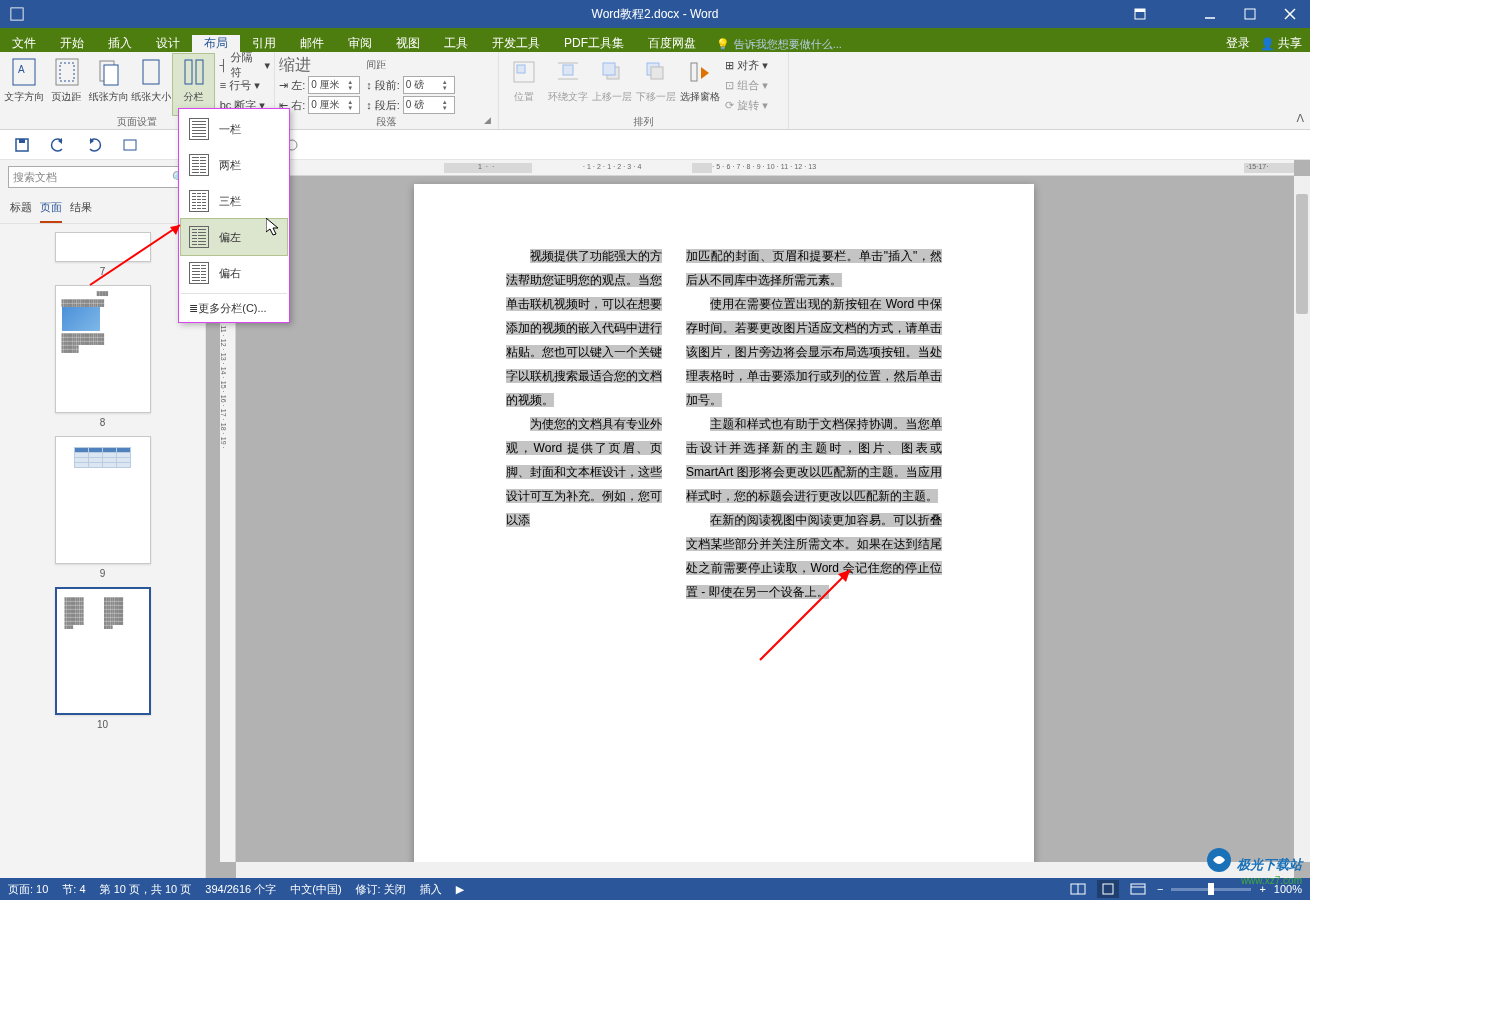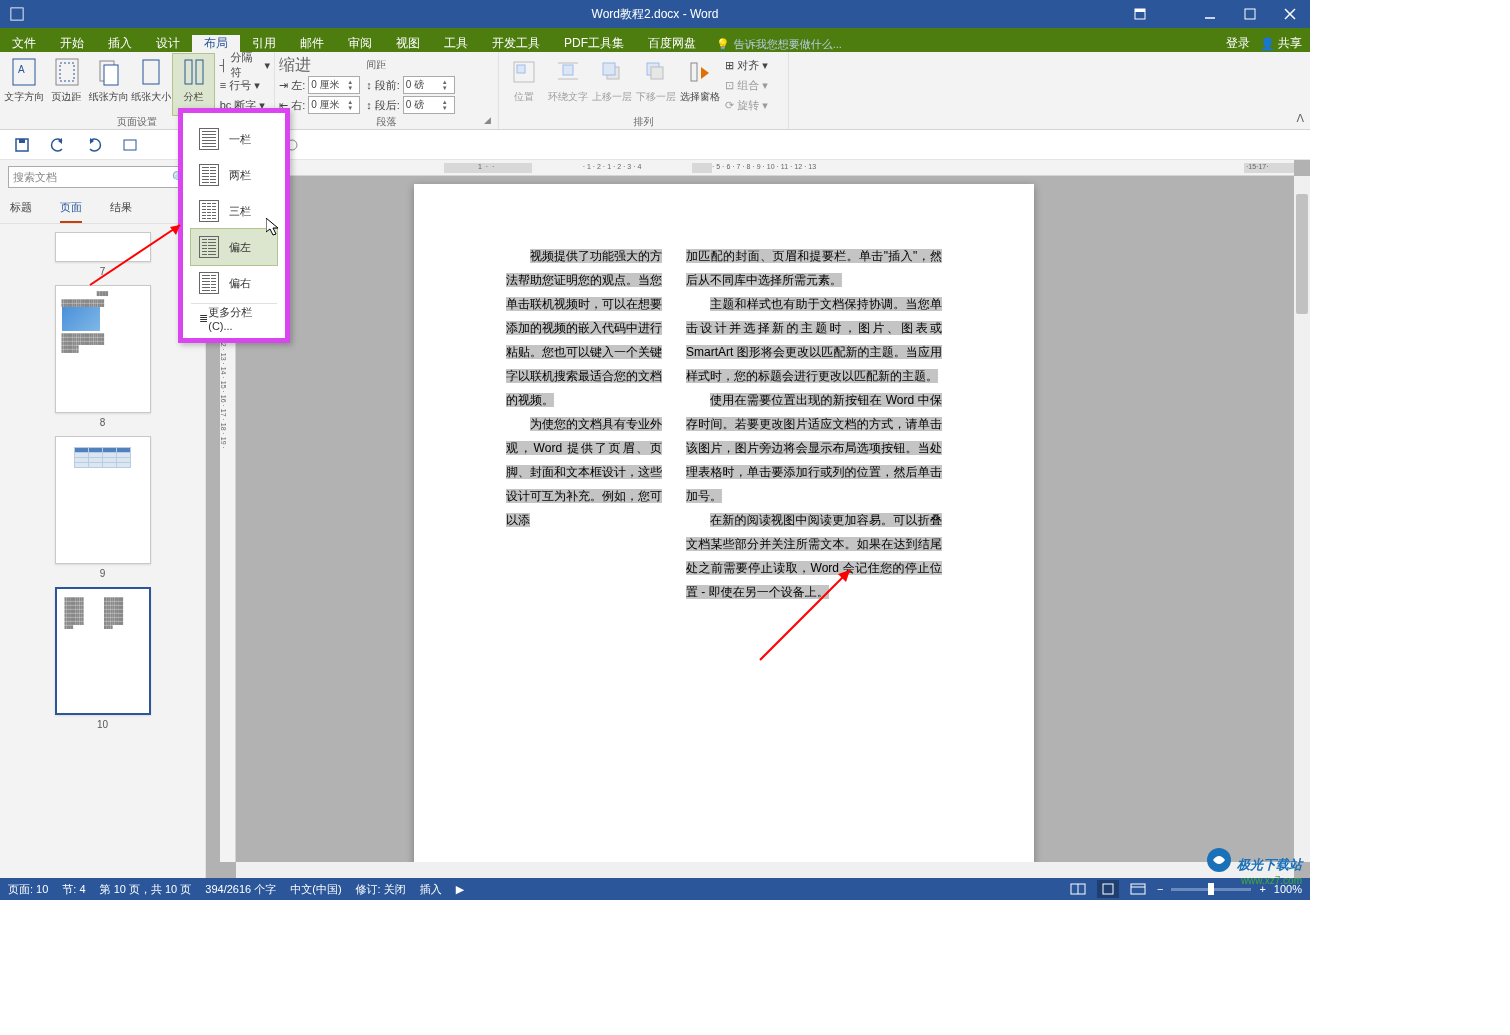--- a/index.html
+++ b/index.html
@@ -37,21 +37,21 @@
 .qat { height: 30px; background: #fff; border-bottom: 1px solid #e5e5e5; display: flex; align-items: center; gap: 16px; padding-left: 12px; color: #2b579a; }
 .qat-btn { width: 20px; height: 20px; display: flex; align-items: center; justify-content: center; }
 
 
 .mainarea { position: absolute; top: 160px; bottom: 22px; left: 0; right: 0; display: flex; }
 
 
 .navpane { width: 206px; border-right: 1px solid #e1e1e1; display: flex; flex-direction: column; background: #f3f3f3; }
 .navpane-header { padding: 8px 10px; font-size: 15px; color: #333; display: flex; justify-content: space-between; align-items: center; }
 .navpane-search { margin: 6px 8px; border: 1px solid #ababab; background: #fff; height: 22px; display: flex; align-items: center; padding: 0 4px; font-size: 11px; color: #888; }
-.navpane-tabs { display: flex; gap: 28px; padding: 0 10px; font-size: 11px; color: #444; border-bottom: 1px solid #e1e1e1; }
+.navpane-tabs { display: flex; gap: 8px; padding: 0 10px; font-size: 11px; color: #444; border-bottom: 1px solid #e1e1e1; }
 .navpane-tab { padding: 6px 0; cursor: pointer; }
 .navpane-tab.active { color: #2b579a; border-bottom: 2px solid #c2410c; font-weight: normal; }
 .navpane-thumbs { flex: 1; overflow: auto; padding: 8px 0; }
 .thumb-wrap { display: flex; flex-direction: column; align-items: center; margin-bottom: 8px; }
 .thumb { width: 96px; background: #fff; border: 1px solid #c8c8c8; box-shadow: 0 1px 2px rgba(0,0,0,0.1); }
 .thumb.selected { border: 2px solid #2b579a; }
 .thumb-small { height: 44px; margin: 0 auto; position: relative; }
 .thumb-label { font-size: 10px; color: #555; margin-top: 4px; }
 .thumb-content { padding: 6px; font-size: 3px; line-height: 4px; color: #888; }
 .thumb-img-placeholder { width: 38px; height: 24px; background: linear-gradient(135deg,#4a90d9,#7fb8e8); margin-bottom: 2px; }
@@ -65,21 +65,21 @@
 .docpage { position: absolute; top: 24px; left: 208px; width: 620px; height: 820px; background: #fff; box-shadow: 0 2px 8px rgba(0,0,0,0.3); }
 .doc-content { position: absolute; top: 60px; left: 92px; right: 92px; display: flex; gap: 24px; font-size: 12px; line-height: 24px; color: #000; font-family: SimSun, serif; text-align: justify; }
 .doc-col { flex: 1; }
 .doc-col p { text-indent: 2em; }
 .doc-col p span.sel { background: #c4c4c4; }
 .scrollbar-v { position: absolute; right: 0; top: 16px; bottom: 16px; width: 16px; background: #f0f0f0; }
 .scrollbar-h { position: absolute; bottom: 0; left: 30px; right: 16px; height: 16px; background: #f0f0f0; }
 .scrollbar-thumb-v { position: absolute; left: 2px; right: 2px; top: 18px; height: 120px; background: #c1c1c1; border-radius: 2px; }
 
 
-.columns-dropdown { position: absolute; top: 108px; left: 178px; width: 112px; background: #fff; border: 5px solid #d946ef; box-shadow: 2px 2px 6px rgba(0,0,0,0.25); z-index: 100; padding: 8px; }
+.columns-dropdown { position: absolute; top: 108px; left: 178px; width: 112px; background: #fff; border: 1px solid #d946ef; box-shadow: 2px 2px 6px rgba(0,0,0,0.25); z-index: 100; padding: 2px; }
 .dd-item { height: 36px; display: flex; align-items: center; gap: 10px; padding: 0 8px; font-size: 11px; color: #333; cursor: pointer; }
 .dd-item:hover, .dd-item.hover { background: #dce6cf; outline: 1px solid #b1c48f; }
 .dd-item .dd-icon { width: 20px; height: 22px; border: 1px solid #666; display: flex; padding: 2px; gap: 1px; }
 .dd-icon .col-bar { flex: 1; background: repeating-linear-gradient(#666,#666 1px,transparent 1px,transparent 3px); }
 .dd-sep { border-top: 1px solid #e1e1e1; margin: 2px 0; }
 .dd-more { height: 24px; display: flex; align-items: center; padding: 0 8px; font-size: 11px; color: #333; }
 
 
 .statusbar { position: absolute; bottom: 0; left: 0; right: 0; height: 22px; background: #2b579a; color: #fff; display: flex; align-items: center; font-size: 11px; padding: 0 8px; gap: 14px; }
 .statusbar-right { margin-left: auto; display: flex; align-items: center; gap: 8px; }
@@ -539,22 +539,22 @@
     </div>
 
     <div class="docpage">
       <div class="doc-content">
         <div class="doc-col" style="flex:0 0 156px;">
           <p><span class="sel">视频提供了功能强大的方法帮助您证明您的观点。当您单击联机视频时，可以在想要添加的视频的嵌入代码中进行粘贴。您也可以键入一个关键字以联机搜索最适合您的文档的视频。</span></p>
           <p><span class="sel">为使您的文档具有专业外观，Word 提供了页眉、页脚、封面和文本框设计，这些设计可互为补充。例如，您可以添</span></p>
         </div>
         <div class="doc-col">
           <p style="text-indent:0;"><span class="sel">加匹配的封面、页眉和提要栏。单击"插入"，然后从不同库中选择所需元素。</span></p>
+          <p><span class="sel">使用在需要位置出现的新按钮在 Word 中保存时间。若要更改图片适应文档的方式，请单击该图片，图片旁边将会显示布局选项按钮。当处理表格时，单击要添加行或列的位置，然后单击加号。</span></p>
           <p><span class="sel">主题和样式也有助于文档保持协调。当您单击设计并选择新的主题时，图片、图表或 SmartArt 图形将会更改以匹配新的主题。当应用样式时，您的标题会进行更改以匹配新的主题。</span></p>
-          <p><span class="sel">使用在需要位置出现的新按钮在 Word 中保存时间。若要更改图片适应文档的方式，请单击该图片，图片旁边将会显示布局选项按钮。当处理表格时，单击要添加行或列的位置，然后单击加号。</span></p>
           <p><span class="sel">在新的阅读视图中阅读更加容易。可以折叠文档某些部分并关注所需文本。如果在达到结尾处之前需要停止读取，Word 会记住您的停止位置 - 即使在另一个设备上。</span></p>
         </div>
       </div>
     </div>
 
     <div class="scrollbar-v">
         <div class="scrollbar-thumb-v"></div>
       </div>
     <div class="scrollbar-h"></div>
   </div>

